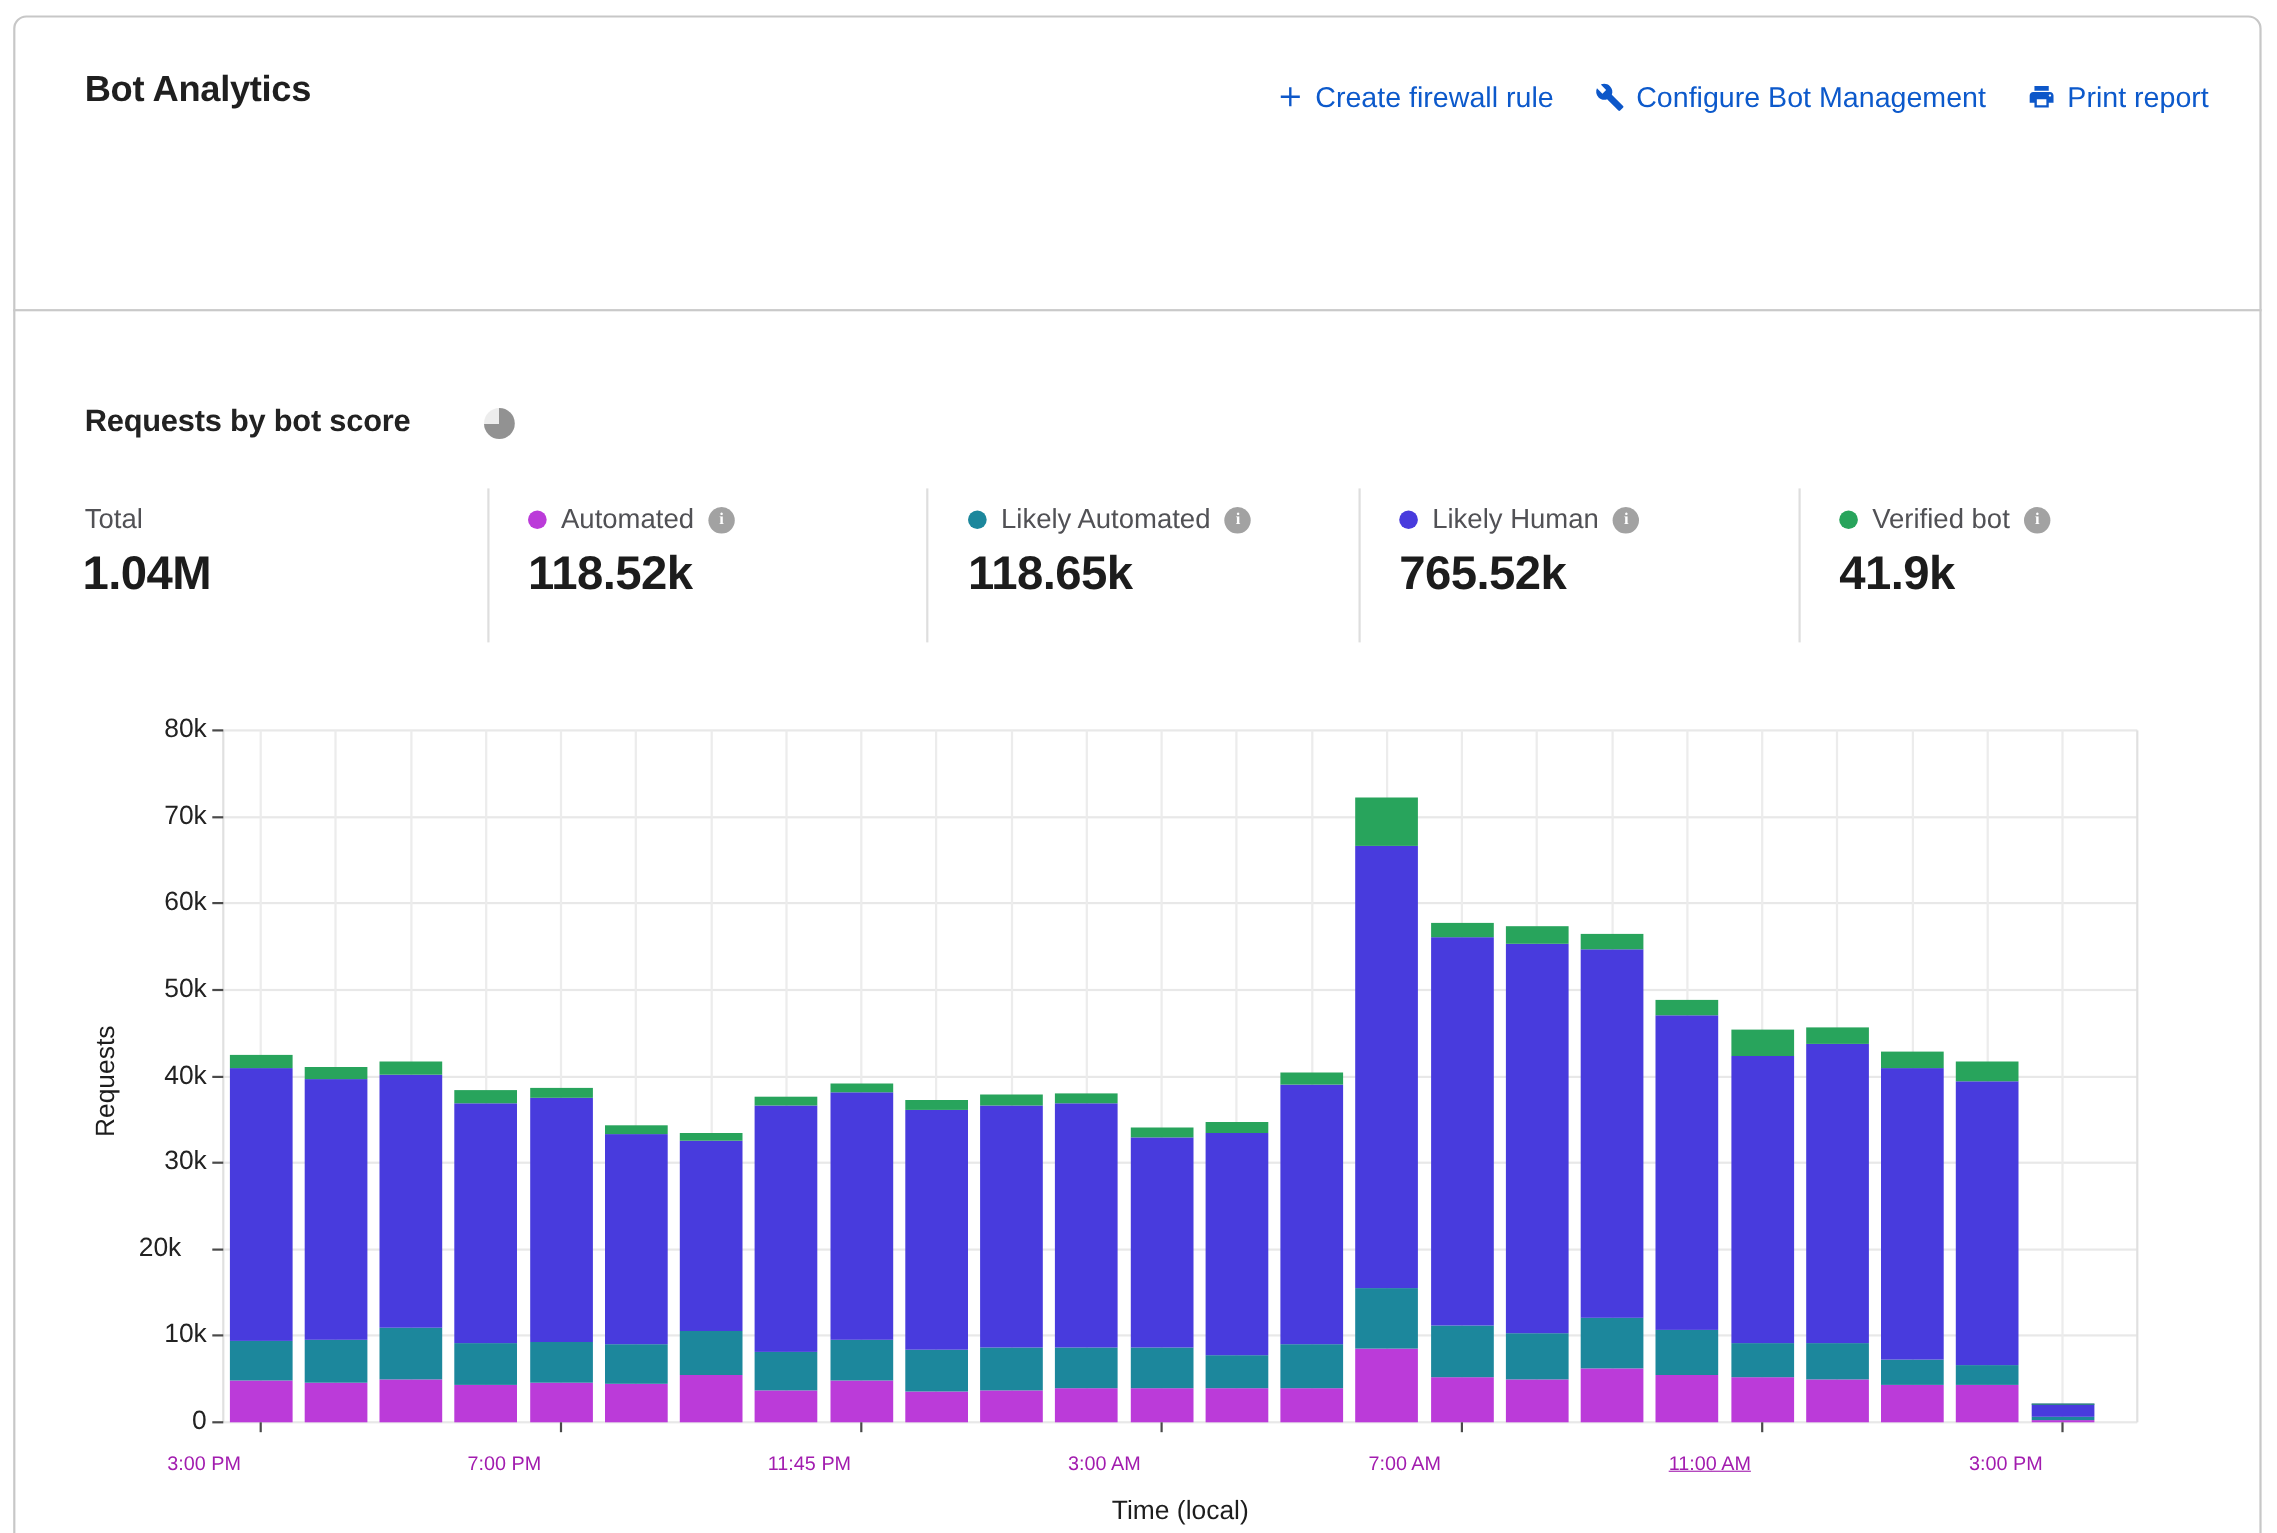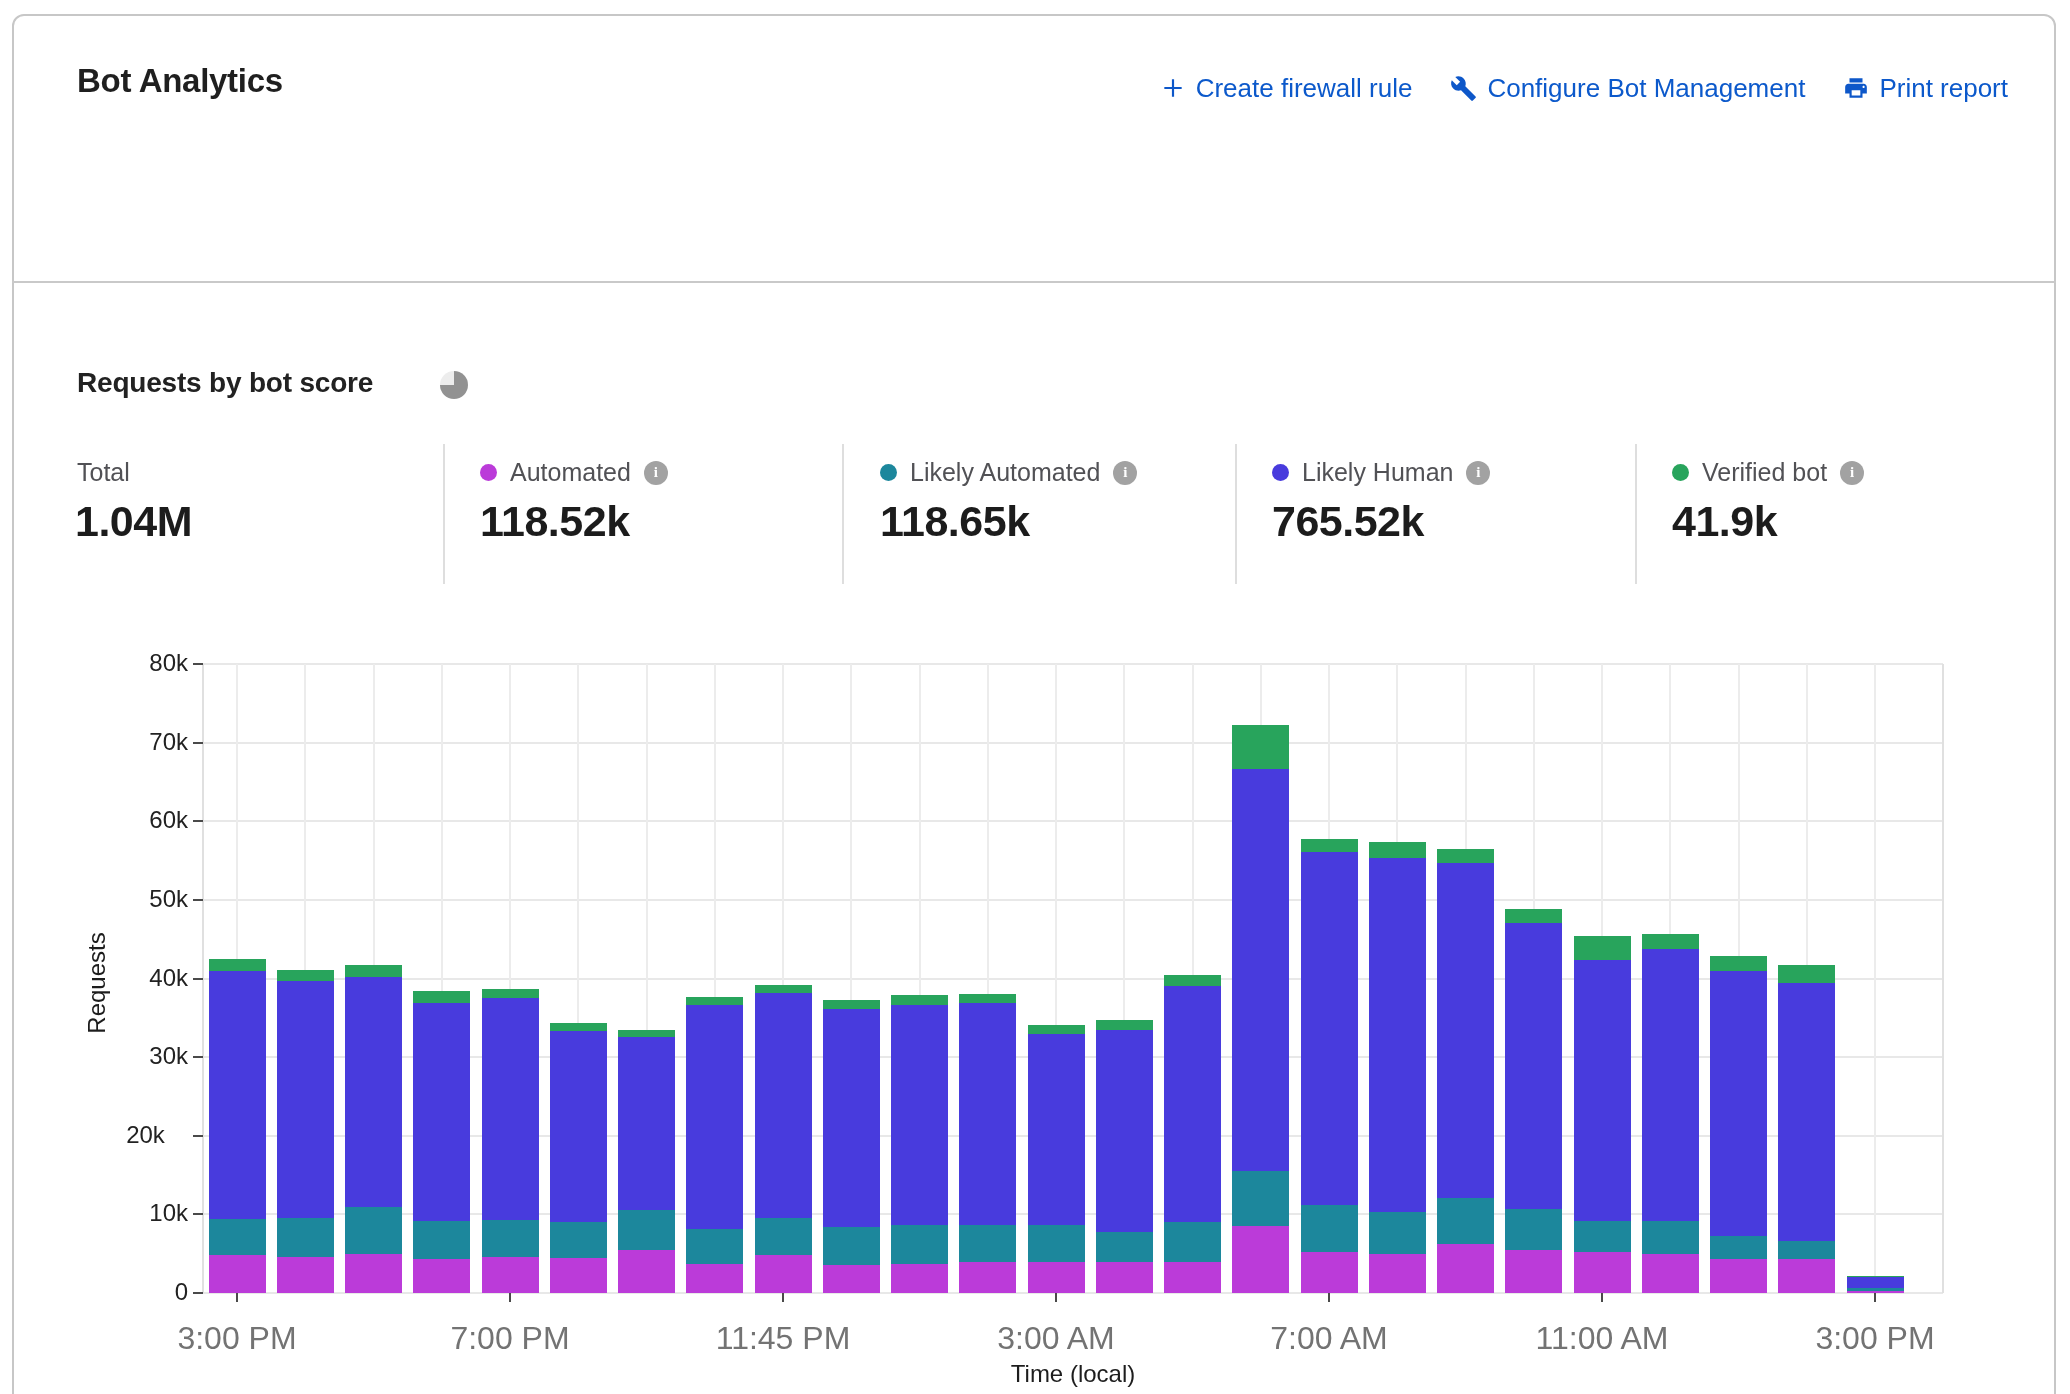--- a/index.html
+++ b/index.html
@@ -52,21 +52,21 @@
   .axis-title-y { position:absolute; left:97px; top:983px; transform:translate(-50%,-50%) rotate(-90deg);
                   font-size:24px; color:#1d1d1d; white-space:nowrap; }
   .axis-title-x { position:absolute; left:1073px; top:1360px; transform:translateX(-50%);
                   font-size:24px; color:#1d1d1d; white-space:nowrap; }
 
   .gridline-h { position:absolute; height:2px; background:#e8e8e8; z-index:0; }
   .gridline-v { position:absolute; width:2px; background:#ececec; z-index:0; }
   .tick { position:absolute; background:#4a4a4a; z-index:2; }
   .ytick-label { position:absolute; width:85px; text-align:right; font-size:24px; color:#222;
                  z-index:2; }
-  .xtick-label { position:absolute; width:170px; text-align:center; font-size:32px; color:#737373;
+  .xtick-label { position:absolute; width:170px; font-size:18px; color:#a21caf;
                  z-index:2; }
   .bar-seg { position:absolute; z-index:1; }
 </style>
 </head>
 <body>
 
 <div id="page">
   <div class="card"></div>
 
   <div class="page-title">Bot Analytics</div>
@@ -204,21 +204,21 @@
       <div class="xtick-label" style="left: 152px; top: 1320px;">3:00 PM</div>
       <div class="tick" style="left: 509px; top: 1293px; width: 2px; height: 9px;"></div>
       <div class="xtick-label" style="left: 425px; top: 1320px;">7:00 PM</div>
       <div class="tick" style="left: 782px; top: 1293px; width: 2px; height: 9px;"></div>
       <div class="xtick-label" style="left: 698px; top: 1320px;">11:45 PM</div>
       <div class="tick" style="left: 1055px; top: 1293px; width: 2px; height: 9px;"></div>
       <div class="xtick-label" style="left: 971px; top: 1320px;">3:00 AM</div>
       <div class="tick" style="left: 1328px; top: 1293px; width: 2px; height: 9px;"></div>
       <div class="xtick-label" style="left: 1244px; top: 1320px;">7:00 AM</div>
       <div class="tick" style="left: 1601px; top: 1293px; width: 2px; height: 9px;"></div>
-      <div class="xtick-label" style="left: 1517px; top: 1320px;">11:00 AM</div>
+      <div class="xtick-label" style="left: 1517px; top: 1320px; text-decoration: underline;">11:00 AM</div>
       <div class="tick" style="left: 1874px; top: 1293px; width: 2px; height: 9px;"></div>
       <div class="xtick-label" style="left: 1790px; top: 1320px;">3:00 PM</div>
       <div class="bar-seg" style="left: 208.5px; top: 1255.26px; width: 57px; height: 37.74px; background: rgb(187, 59, 217);"></div>
       <div class="bar-seg" style="left: 208.5px; top: 1219.09px; width: 57px; height: 36.1675px; background: rgb(28, 135, 156);"></div>
       <div class="bar-seg" style="left: 208.5px; top: 970.638px; width: 57px; height: 248.455px; background: rgb(72, 59, 221);"></div>
       <div class="bar-seg" style="left: 208.5px; top: 958.844px; width: 57px; height: 11.7937px; background: rgb(40, 164, 92);"></div>
       <div class="bar-seg" style="left: 276.75px; top: 1256.83px; width: 57px; height: 36.1675px; background: rgb(187, 59, 217);"></div>
       <div class="bar-seg" style="left: 276.75px; top: 1217.52px; width: 57px; height: 39.3125px; background: rgb(28, 135, 156);"></div>
       <div class="bar-seg" style="left: 276.75px; top: 980.859px; width: 57px; height: 236.661px; background: rgb(72, 59, 221);"></div>
       <div class="bar-seg" style="left: 276.75px; top: 969.851px; width: 57px; height: 11.0075px; background: rgb(40, 164, 92);"></div>

